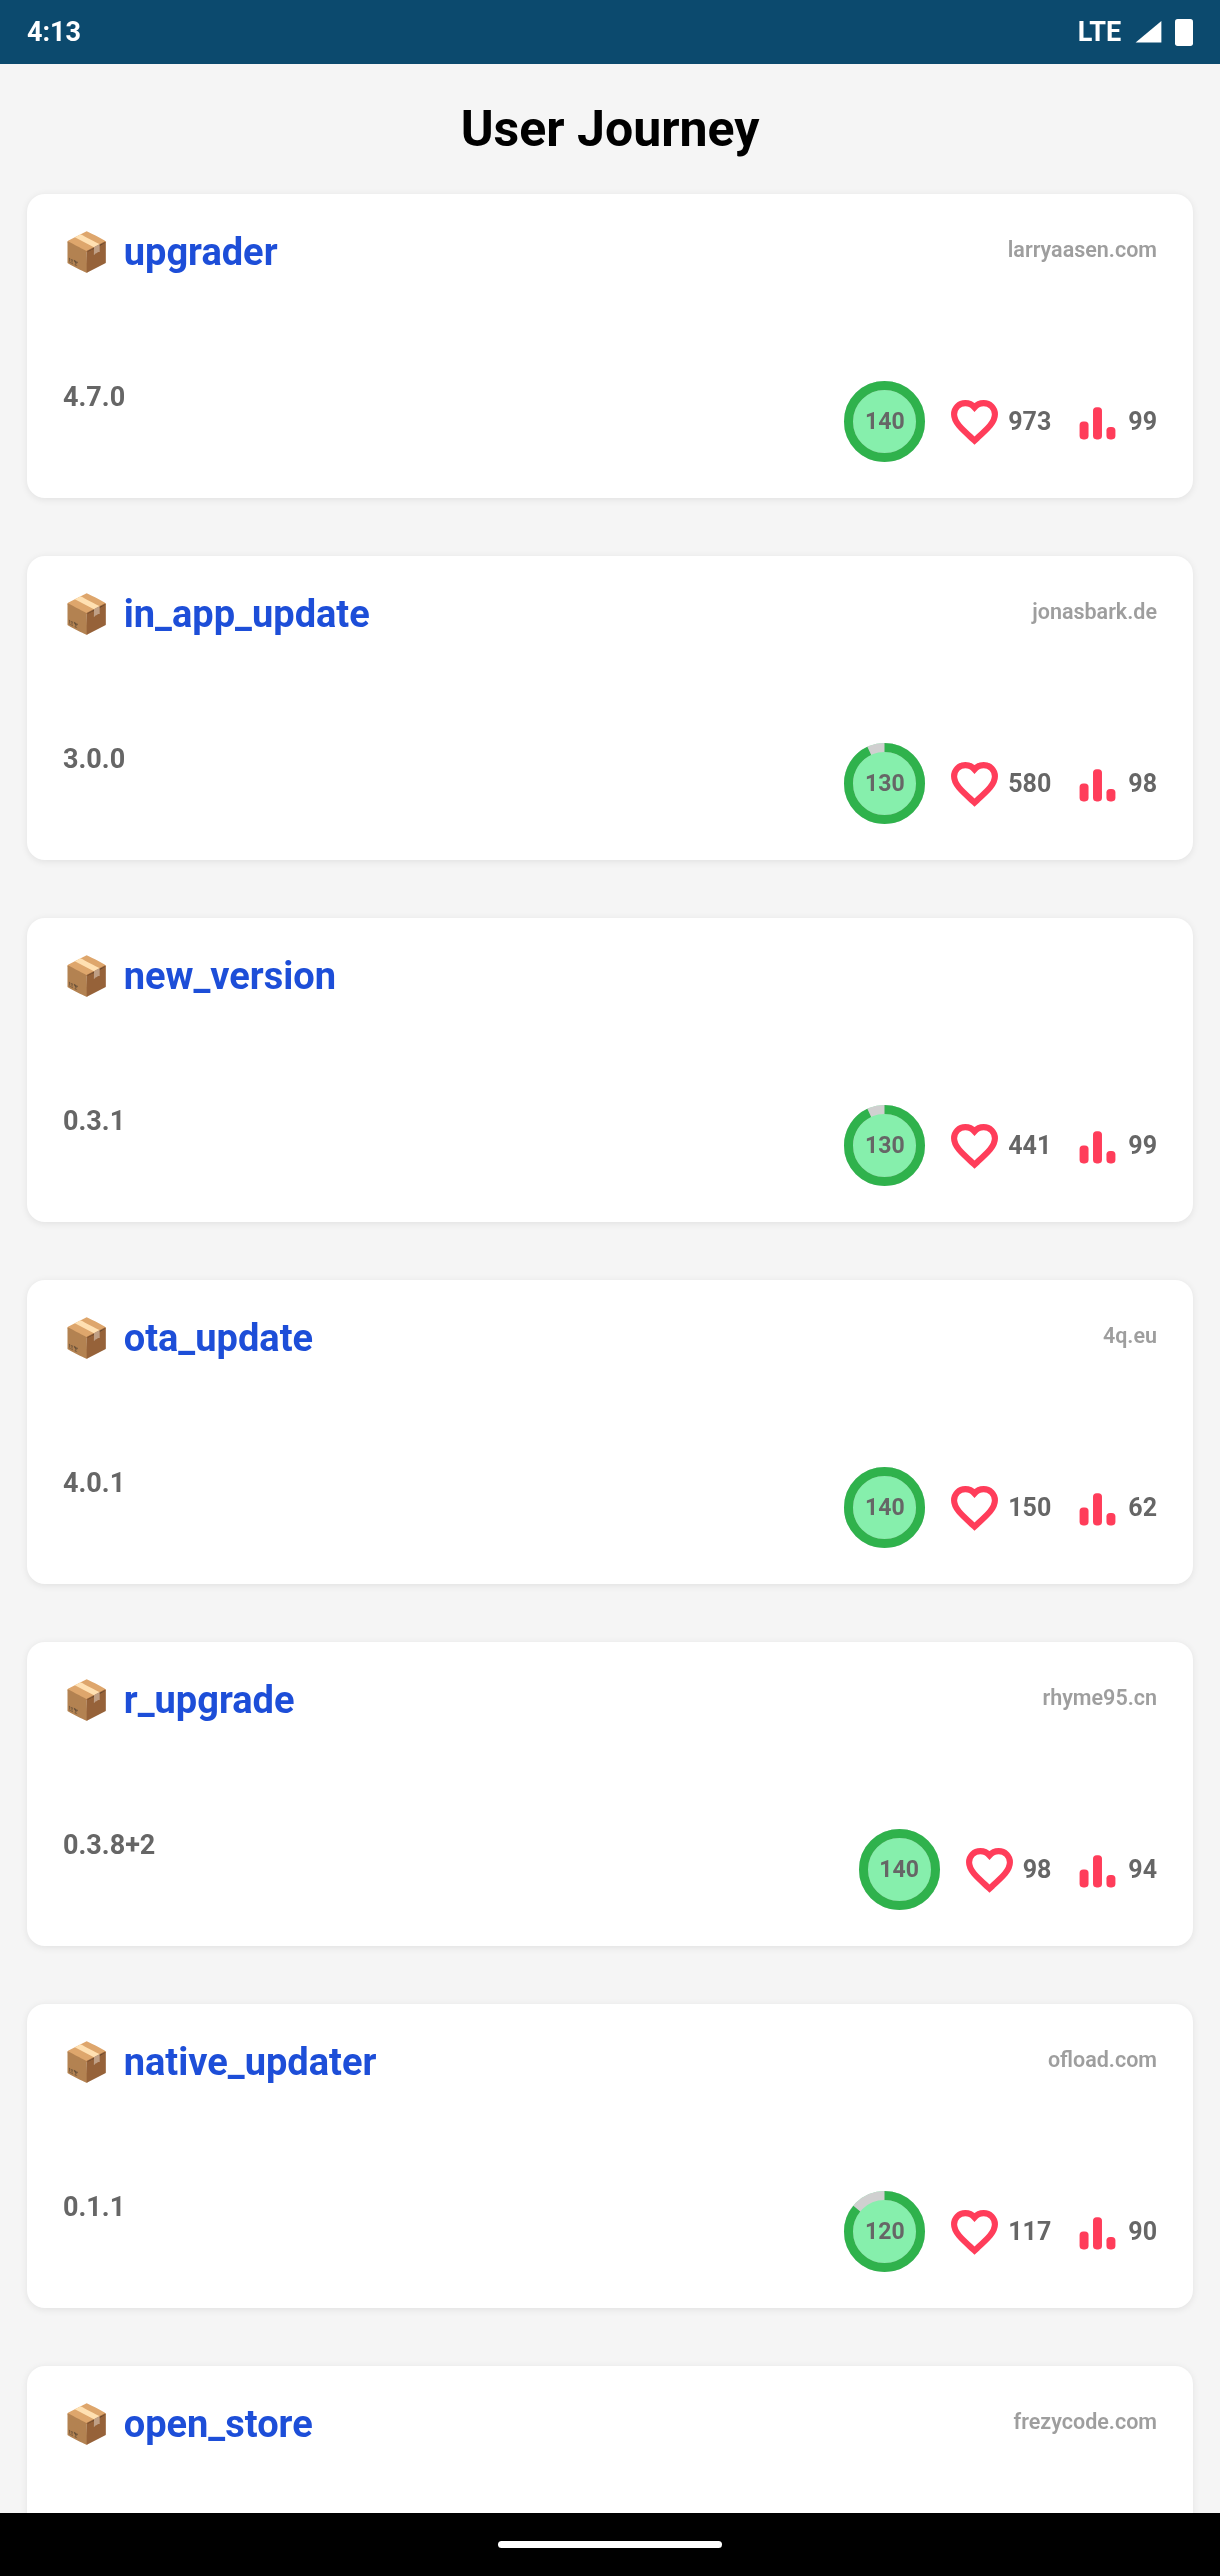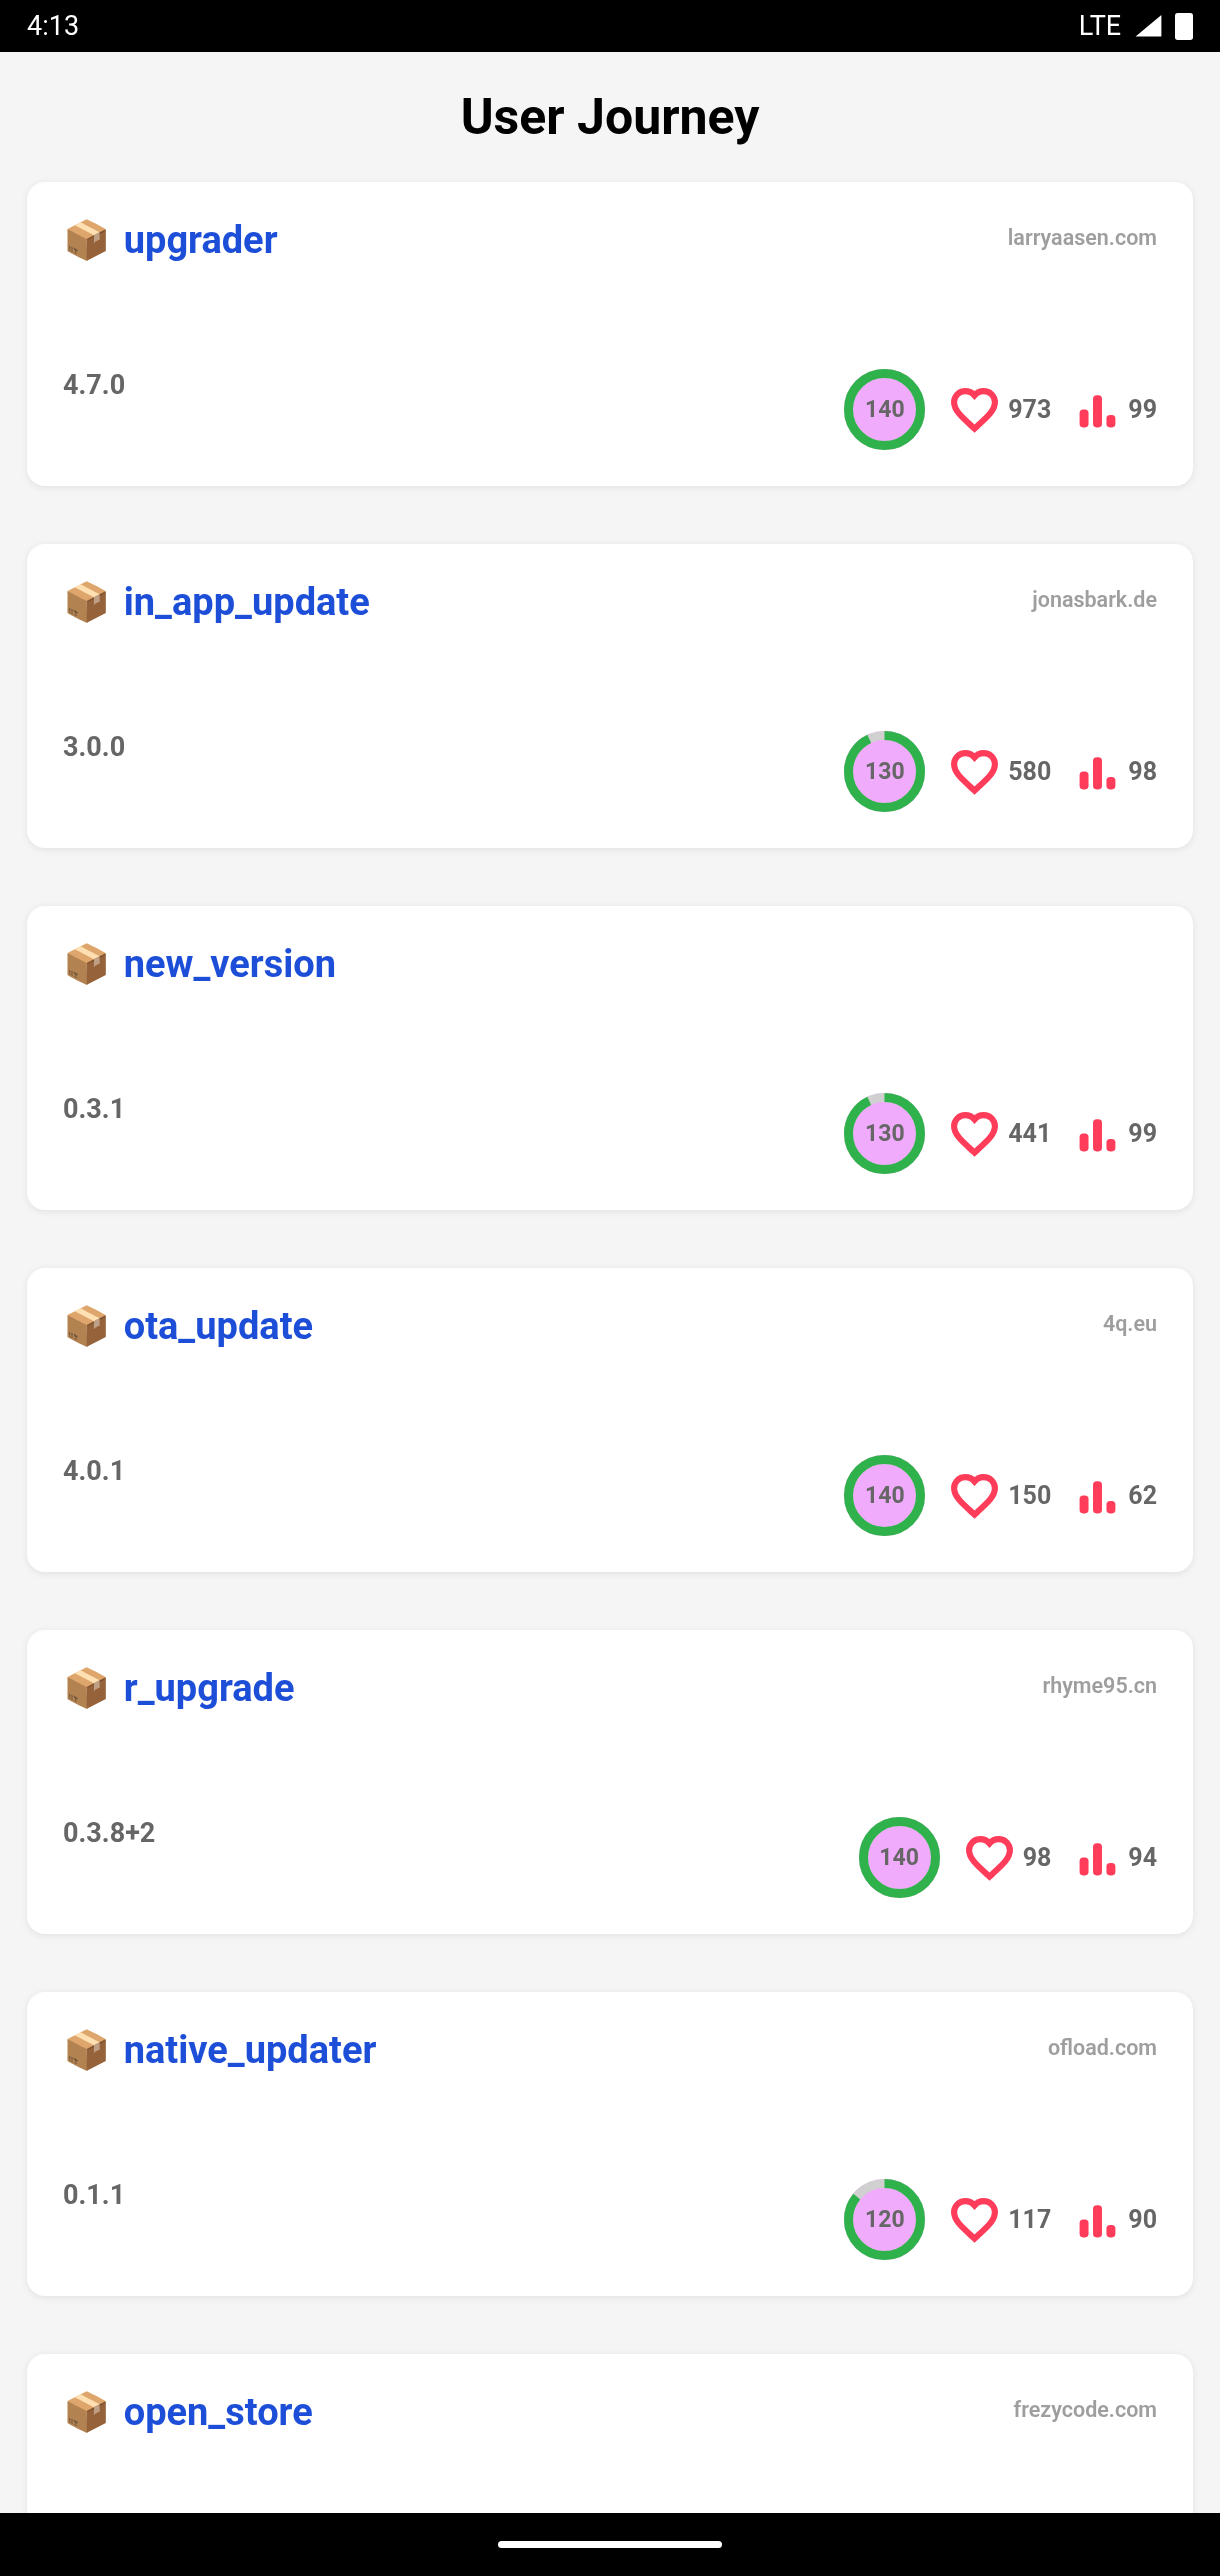--- a/index.html
+++ b/index.html
@@ -10,29 +10,29 @@
     
     body {
       width: 1220px;
       height: 2576px;
       background: #f5f5f5;
       font-family: -apple-system, BlinkMacSystemFont, 'Segoe UI', Roboto, sans-serif;
       overflow: hidden;
     }
     
     .status-bar {
-      height: 52px;
-      background: #000000;
+      height: 64px;
+      background: #0c4a6e;
       display: flex;
       align-items: center;
       justify-content: space-between;
       padding: 0 27px;
       color: white;
       font-size: 27px;
-      font-weight: 400;
+      font-weight: 700;
     }
     
     .status-right {
       display: flex;
       align-items: center;
       gap: 13.4px;
     }
     
     .signal-icon {
       width: 27px;
@@ -115,21 +115,21 @@
     .stats {
       display: flex;
       align-items: center;
       gap: 25px;
     }
     
     .score-badge {
       width: 81px;
       height: 81px;
       border-radius: 50%;
-      background: #f0abfc;
+      background: #86efac;
       display: flex;
       align-items: center;
       justify-content: center;
       position: relative;
     }
     
     .score-ring {
       position: absolute;
       width: 81px;
       height: 81px;

